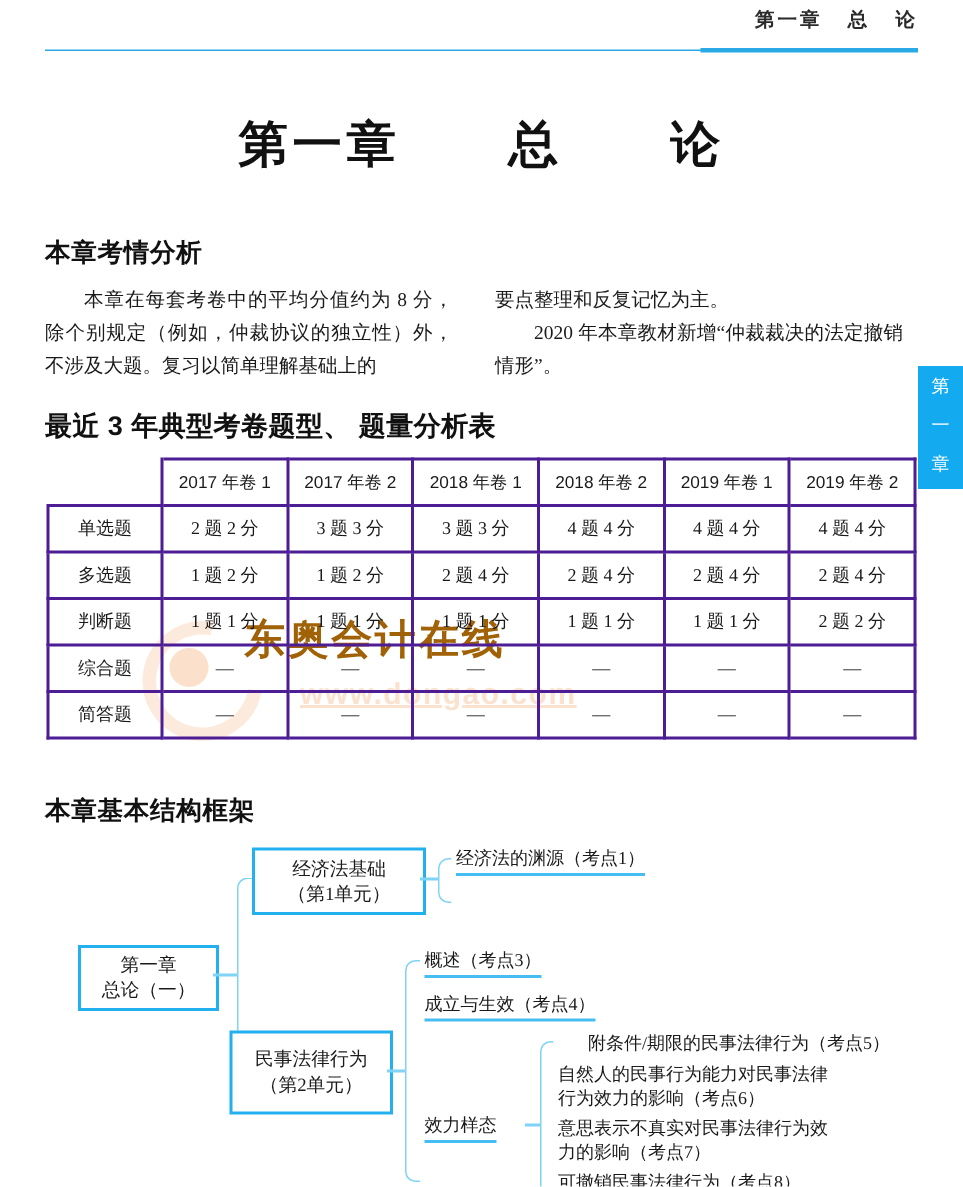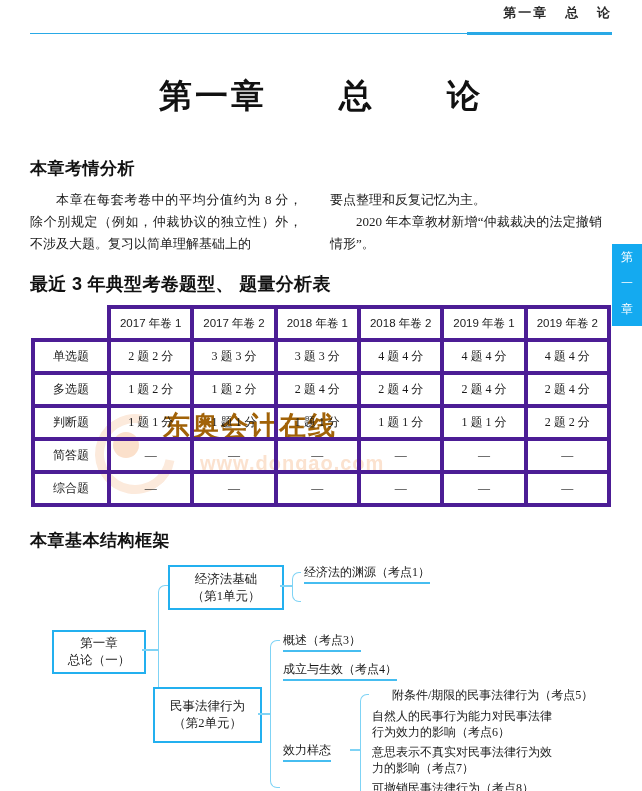--- a/index.html
+++ b/index.html
@@ -63,21 +63,21 @@
   .col-left{left:0;}
   .col-right{left:300px;}
 
   
   .tbl-wrap{position:absolute;left:31px;top:305px;width:580px;}
   table.analysis{
     border-collapse:collapse;width:580px;table-layout:fixed;
     position:relative;z-index:2;background:transparent;
   }
   table.analysis td,table.analysis th{
-    border:4px solid #4c1d95;
+    border:2px solid #4c1d95;
     height:29px;text-align:center;vertical-align:middle;
     font-size:12px;font-weight:normal;color:#1a1a1a;
     font-family:"Liberation Serif","DejaVu Serif",serif;
     padding:0;white-space:pre;
   }
   table.analysis th{font-family:"Liberation Sans","DejaVu Sans",sans-serif;font-size:11.5px;}
   table.analysis .corner{border-top:none;border-left:none;}
   table.analysis col.lbl{width:76px;}
   .rowlabel{white-space:pre;}
 
@@ -210,30 +210,30 @@
         <tr>
           <td class="rowlabel">判断题</td>
           <td>1 题 1 分</td>
           <td>1 题 1 分</td>
           <td>1 题 1 分</td>
           <td>1 题 1 分</td>
           <td>1 题 1 分</td>
           <td>2 题 2 分</td>
         </tr>
         <tr>
+          <td class="rowlabel">综合题</td>
+          <td>—</td>
+          <td>—</td>
+          <td>—</td>
+          <td>—</td>
+          <td>—</td>
+          <td>—</td>
+        </tr>
+        <tr>
           <td class="rowlabel">简答题</td>
-          <td>—</td>
-          <td>—</td>
-          <td>—</td>
-          <td>—</td>
-          <td>—</td>
-          <td>—</td>
-        </tr>
-        <tr>
-          <td class="rowlabel">综合题</td>
           <td>—</td>
           <td>—</td>
           <td>—</td>
           <td>—</td>
           <td>—</td>
           <td>—</td>
         </tr>
       </tbody>
     </table>
   </div>

